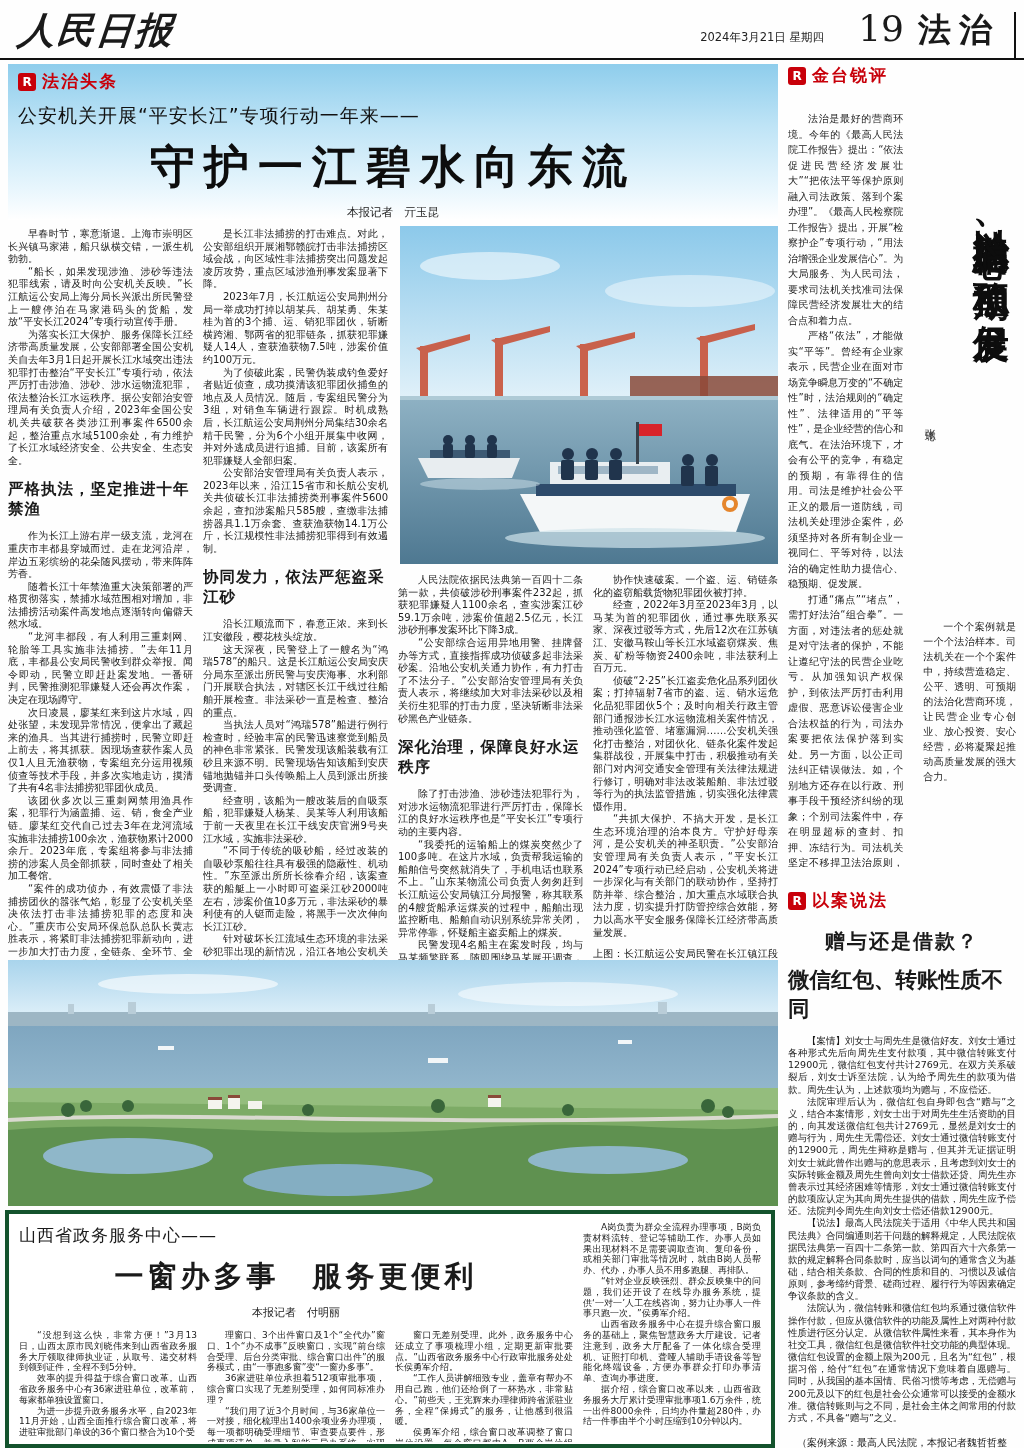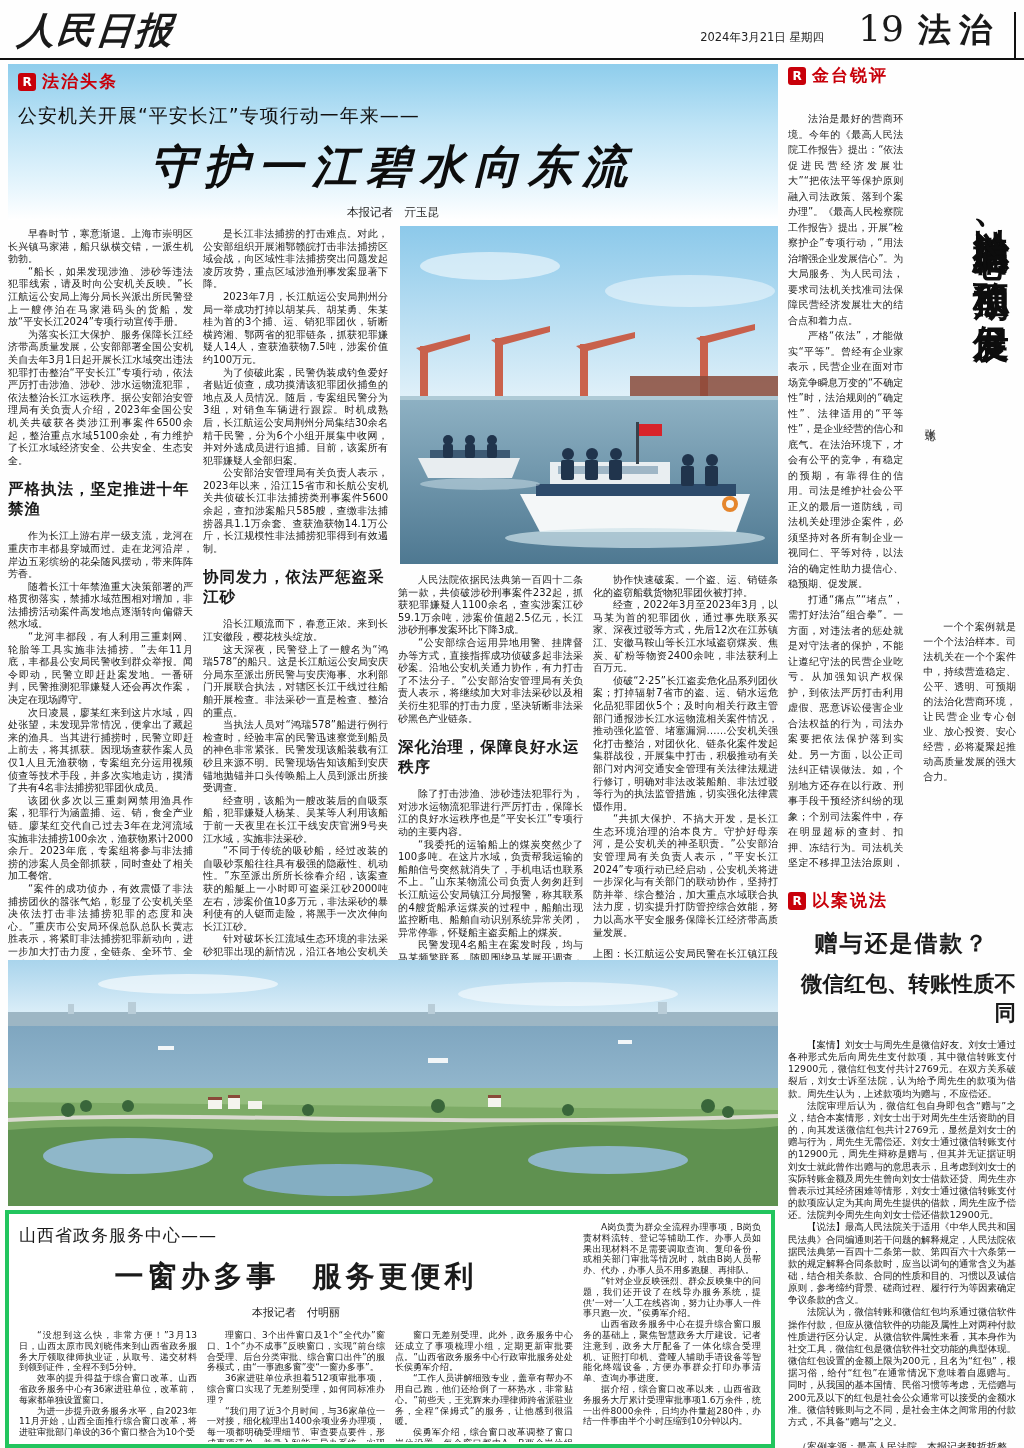--- a/index.html
+++ b/index.html
@@ -22,51 +22,51 @@
     align-items:center;justify-content:center;font-size:12px;font-weight:900;letter-spacing:0;}
   .b-p{margin:0;text-indent:2em;text-align:justify;}
   .b-h{font-size:15.5px;font-weight:800;margin:13px 0 11px;letter-spacing:1px;text-align:left;text-indent:0;}
   .b-cap{margin:8px 0 0;font-size:10px;line-height:1.35;text-align:justify;color:#111;
     font-family:"DejaVu Serif","Liberation Serif",serif;}
   
   .lead{position:absolute;left:8px;top:64px;width:770px;}
   .lead-head{height:156px;background:linear-gradient(180deg,#8ecdec 0%,#bfe4f6 40%,#e8f6fd 80%,#ffffff 100%);
     position:relative;padding:6px 10px 0;box-sizing:border-box;}
   .lead-kicker{font-size:19px;margin-top:10px;letter-spacing:1px;color:#111;}
-  .lead-headline{font-size:45px;font-weight:900;letter-spacing:9px;text-align:center;margin-top:8px;color:#0d0d0d;font-style:italic;}
+  .lead-headline{font-size:45px;font-weight:900;letter-spacing:9px;text-align:center;margin-top:8px;color:#0d0d0d;}
   .lead-byline{font-size:11.5px;text-align:center;margin-top:8px;color:#222;}
   .lead-cols{position:relative;display:flex;gap:10px;margin-top:8px;}
   .lcol{width:185px;height:742px;overflow:hidden;font-size:10px;line-height:1.26;}
   .lcol.pad{padding-top:346px;height:396px;}
   .photo1{position:absolute;top:-2px;right:0;width:378px;height:338px;display:block;}
   
   .photo2{position:absolute;left:8px;top:960px;width:770px;height:246px;display:block;}
   
   .services{position:absolute;left:5px;top:1210px;width:770px;height:238px;box-sizing:border-box;
-    border:4px solid #22c55e;background:#fff;padding:8px 10px;}
+    border:4px solid #14532d;background:#fff;padding:8px 10px;}
   .svc-grid{display:grid;grid-template-columns:repeat(4,1fr);gap:10px;height:100%;}
   .svc-headblock{grid-column:1/4;}
   .svc-kicker{font-size:17px;letter-spacing:1px;margin:2px 0 0;}
   .svc-headline{font-size:29px;font-weight:900;letter-spacing:4px;text-align:center;margin-top:10px;}
   .svc-byline{font-size:11px;text-align:center;margin-top:8px;color:#222;}
   .svc-col{font-size:9px;line-height:1.2;overflow:hidden;}
   .svc-col4{grid-column:4;grid-row:1/3;height:210px;}
   .svc-row2{height:112px;}
   
   .rail{position:absolute;left:788px;top:64px;width:228px;}
   .jintai-cols{display:flex;gap:20px;margin-top:24px;}
   .jt-left{width:122px;height:756px;overflow:hidden;font-size:10px;line-height:1.55;}
   .jt-right{width:98px;position:relative;}
   .vtitle{writing-mode:vertical-rl;font-size:36px;line-height:1.38;font-weight:900;height:410px;
     margin-top:88px;margin-left:auto;letter-spacing:2px;color:#0d0d0d;}
   .vauthor{position:absolute;writing-mode:vertical-rl;font-size:11px;color:#333;top:308px;left:-2px;}
   .jt-cont{margin-top:10px;font-size:10px;line-height:1.5;}
   .case{margin-top:22px;}
-  .case-h1{font-size:23px;font-weight:900;text-align:center;letter-spacing:2px;margin-top:16px;}
-  .case-h2{font-size:21.5px;font-weight:900;text-align:right;letter-spacing:0;margin-top:10px;}
+  .case-h1{font-size:20px;font-weight:900;text-align:center;letter-spacing:2px;margin-top:16px;}
+  .case-h2{font-size:21.5px;font-weight:900;text-align:left;letter-spacing:0;margin-top:10px;}
   .case-body{margin-top:12px;font-size:9.5px;line-height:1.28;}
   .case-src{font-size:10px;margin-top:12px;text-align:center;}
 </style>
 </head>
 <body>
 
 <div class="hdr">
   <div class="masthead">人民日报</div>
   <div class="hdr-date">2024年3月21日  星期四</div>
   <div class="hdr-page">19</div>

